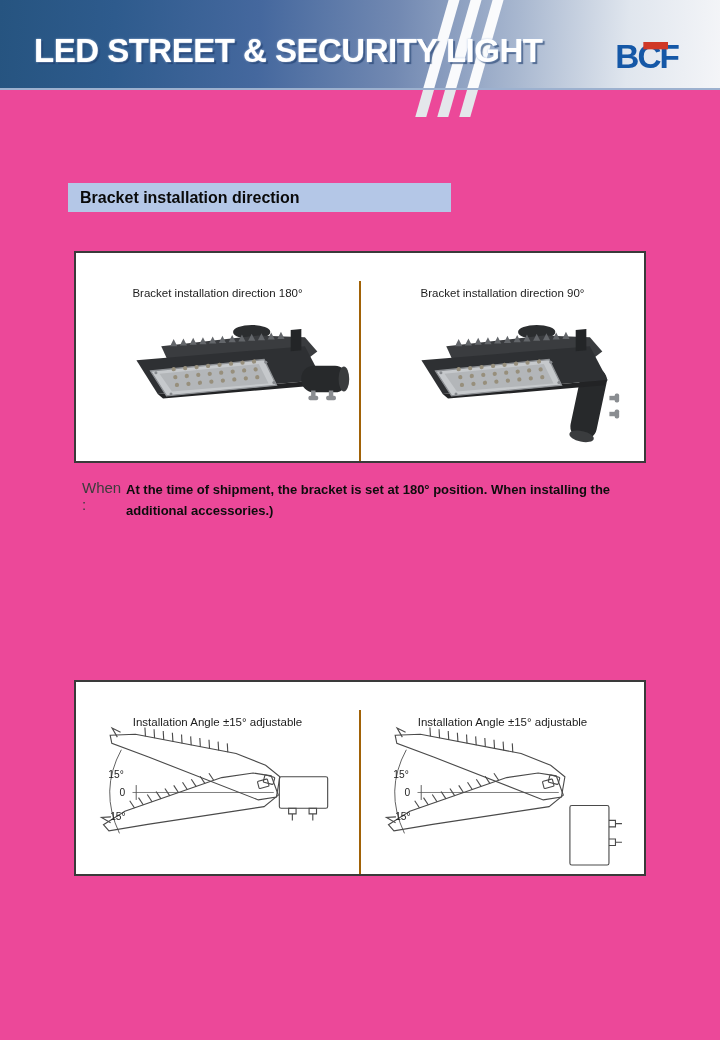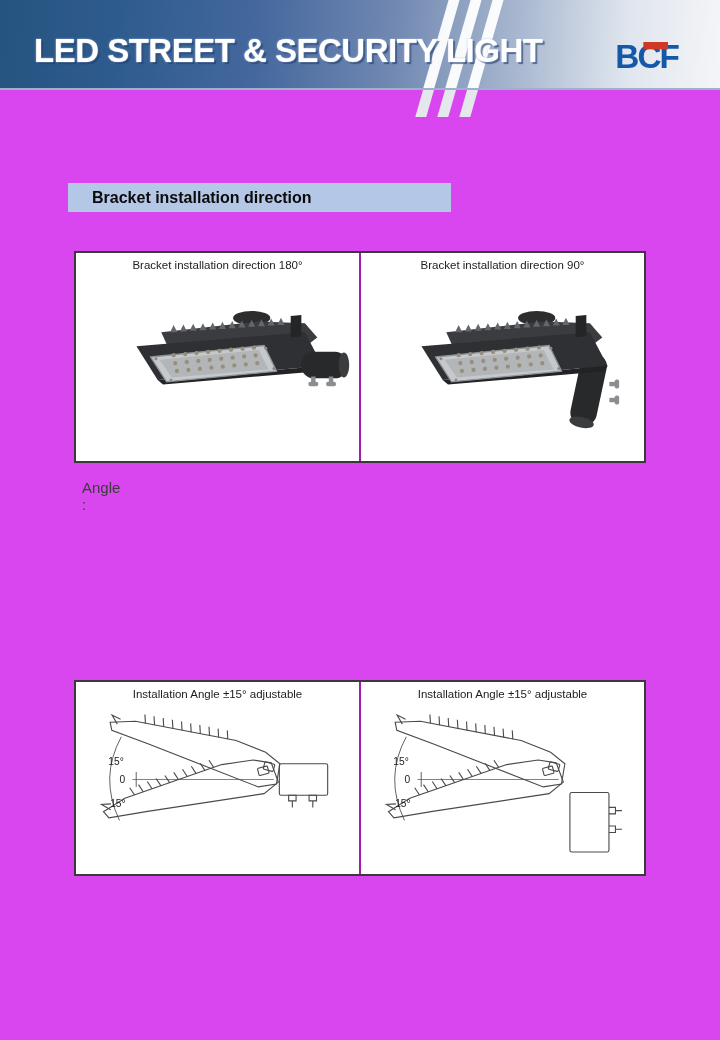--- a/index.html
+++ b/index.html
@@ -1,16 +1,16 @@
 <!DOCTYPE html>
 <html><head>
 <meta charset="utf-8">
 <style>
   html,body{margin:0;padding:0;background:#fff;}
-  .page{position:relative;width:720px;height:1040px;background:#d946ef;overflow:hidden;
+  .page{position:relative;width:720px;height:1040px;background:#ec4899;overflow:hidden;
         font-family:"Liberation Sans",sans-serif;}
 
   
   .banner{position:absolute;left:0;top:0;width:720px;height:88px;overflow:hidden;
     background:linear-gradient(93deg,#265480 0%,#2e5b8d 16%,#45689e 36%,#7289b2 55%,
                #a9b8d0 72%,#e0e6ee 87%,#f4f5f8 100%);}
   .stripe{position:absolute;top:-12px;width:11px;height:120px;background:rgba(255,255,255,.95);
           transform:skewX(-16deg);transform-origin:50% 0;}
   .s1{left:452px}.s2{left:474px}.s3{left:496px}
   .banner-underline{position:absolute;left:0;top:88px;width:720px;height:2px;background:#9db1cf;}
@@ -20,31 +20,31 @@
   .title{position:absolute;left:34px;top:32px;margin:0;font-size:33px;font-weight:bold;
     letter-spacing:-.5px;color:#ffffff;z-index:3;
     text-shadow:0 0 2px #aec3e0, 2px 2px 1px rgba(25,55,105,.65);}
   .logo{position:absolute;right:18px;top:33px;width:88px;height:46px;z-index:3;}
   .logo-text{font-family:"Liberation Sans",sans-serif;font-weight:bold;font-size:50px;
     letter-spacing:-3px;fill:#1558a7;}
   .logo-red{fill:#d03826;}
 
   
   .secbar{position:absolute;left:68px;width:383px;height:29px;background:#b4c7e7;
-    font-size:16px;font-weight:bold;color:#0a0a0a;line-height:29px;padding-left:24px;
+    font-size:16px;font-weight:bold;color:#0a0a0a;line-height:29px;padding-left:12px;
     box-sizing:border-box;}
   .bar1{top:183px}.bar2{top:641px}
 
   
   .panel{position:absolute;left:74px;width:572px;display:flex;border:2px solid #3a3a3a;
     box-sizing:border-box;background:#fff;}
   .t1{top:251px;height:212px;}
   .t2{top:680px;height:196px;}
-  .cell{flex:1;position:relative;}
-  .cell.right{border-left:2px solid #a21caf;}
+  .cell{flex:1;position:relative;margin-top:28px;}
+  .cell.right{border-left:2px solid #a16207;}
   .caption{margin-top:6px;text-align:center;font-size:11.5px;color:#1c1c1c;}
   .lamp-photo{position:absolute;left:50%;top:52%;transform:translate(-50%,-50%);
     width:266px;height:148px;}
   .diagram{position:absolute;left:50%;top:54%;transform:translate(-50%,-50%);
     width:266px;height:158px;}
   .diagram text{font-family:"Liberation Sans",sans-serif;font-size:11px;fill:#222;}
 
   
   .note{position:absolute;left:82px;top:479px;width:600px;}
   .note-label{display:inline-block;vertical-align:top;font-size:15px;color:#3c3c3c;
@@ -184,21 +184,23 @@
             <rect x="270" y="124" width="8" height="5"></rect>
               <rect x="276" y="121.5" width="5" height="10" rx="2"></rect>
           </g>
         </g>
         <use href="#lampbody"></use>
       </svg>
     </div>
   </div>
 
   <div class="note">
-    <span class="note-label">Angle :</span><div class="note-lines">
+    <span class="note-label">When :</span><div class="note-lines">
+      <div>At the time of shipment, the bracket is set at 180° position. When installing the</div>
+      <div>additional accessories.)</div>
     </div>
   </div>
 
 
   <div class="panel t2">
     <div class="cell left">
       <div class="caption">Installation Angle ±15° adjustable</div>
       <svg class="diagram" viewBox="0 0 280 170">
         <line x1="48" y1="78" x2="200" y2="78" stroke="#777" stroke-width="1"></line>
         <line x1="52" y1="70" x2="52" y2="86" stroke="#555" stroke-width="1"></line>

